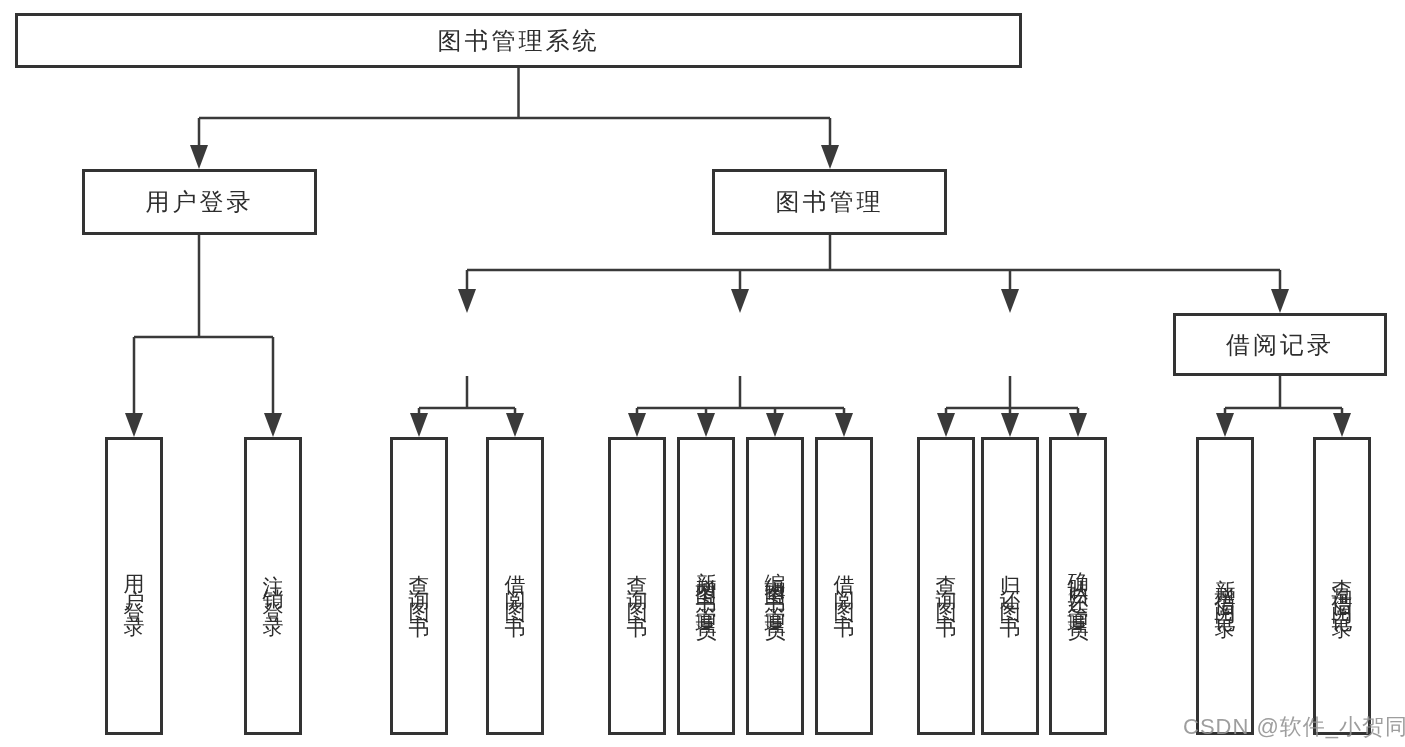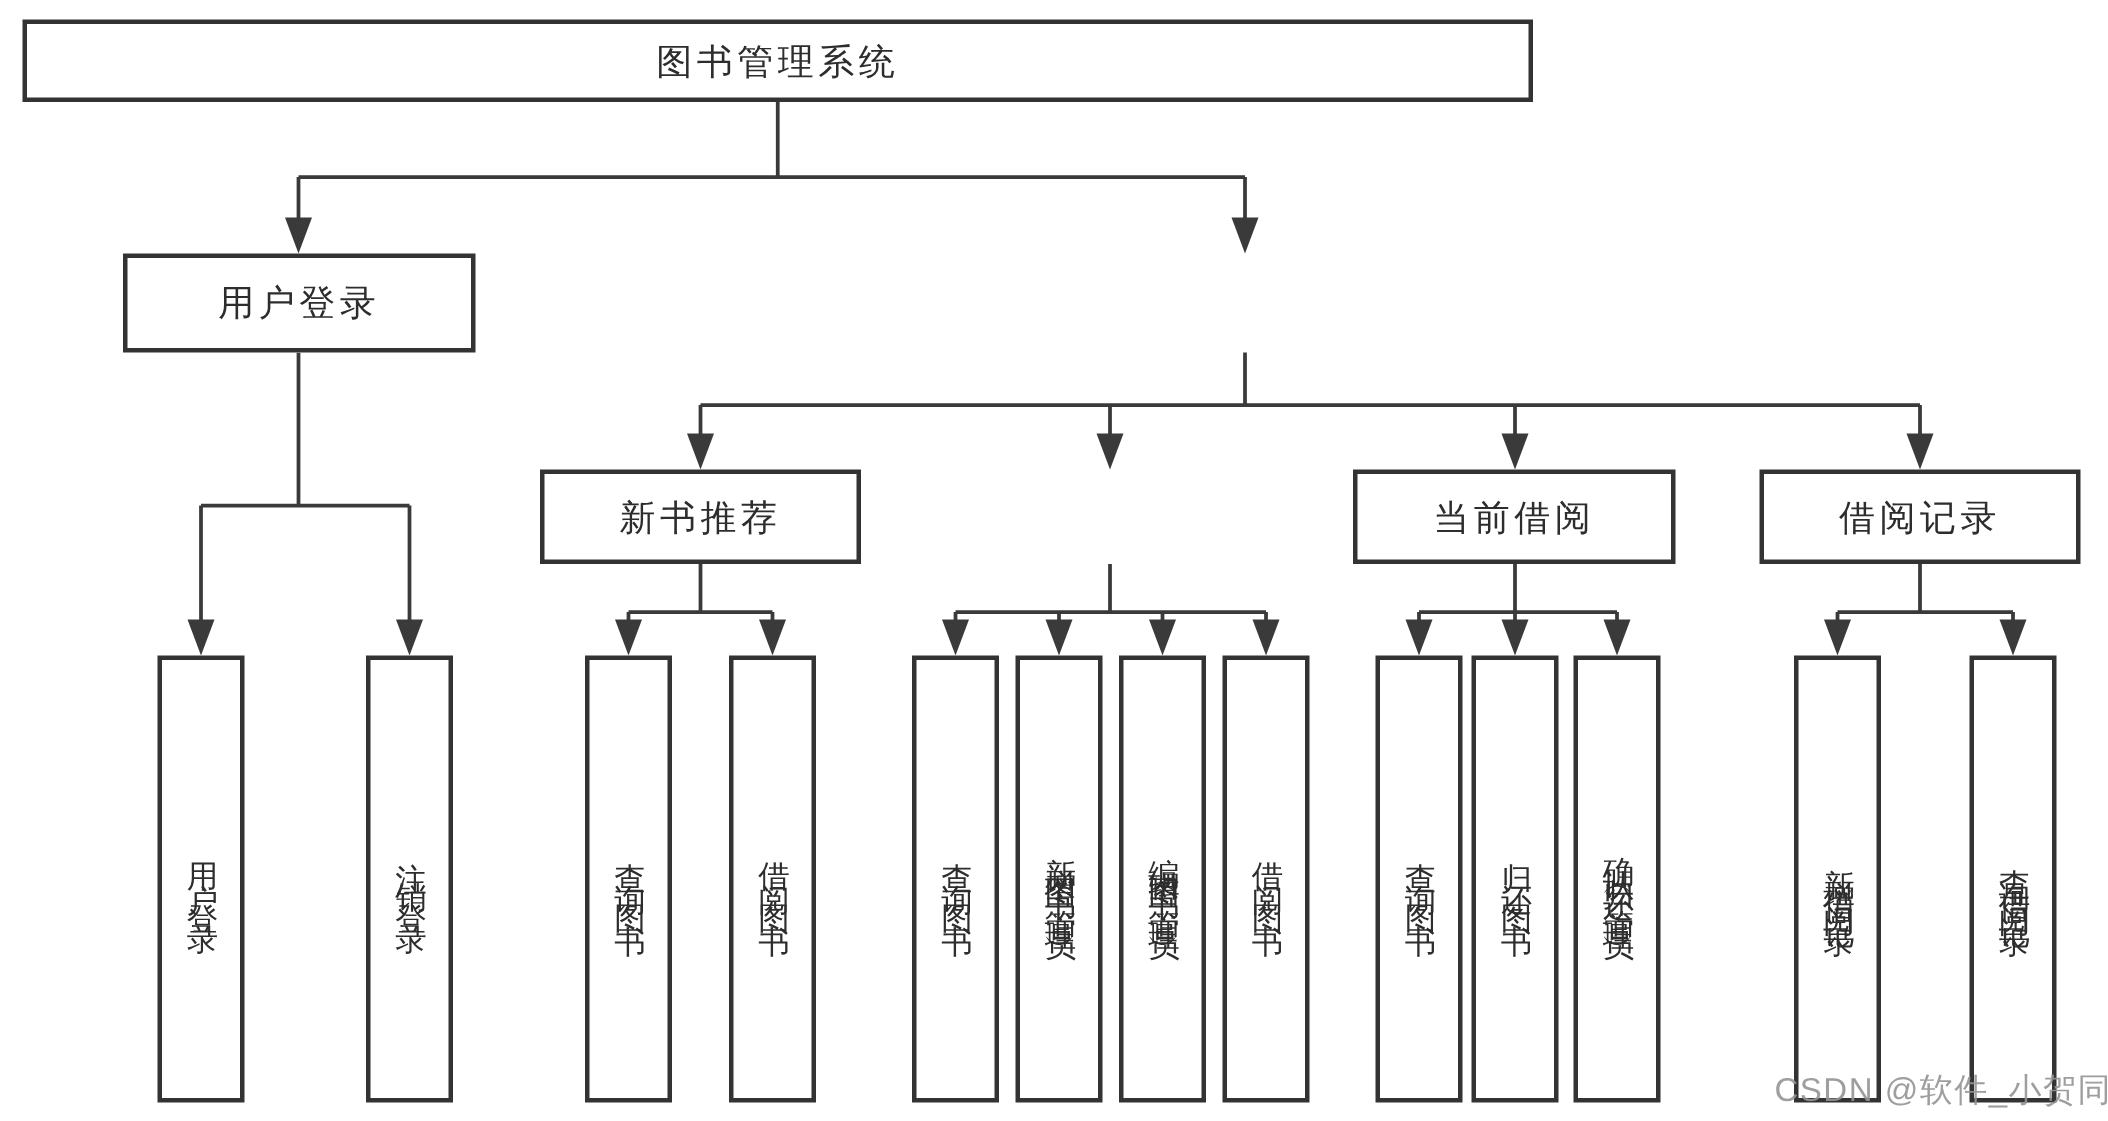--- a/index.html
+++ b/index.html
@@ -103,27 +103,24 @@
     </g>
   </svg>
 
   <div class="box h" style="left:15px;top:13px;width:1007px;height:55px">
     <span>图书管理系统</span>
   </div>
 
   <div class="box h" style="left:82px;top:169px;width:235px;height:66px">
     <span>用户登录</span>
   </div>
+  <div class="box h" style="left:712px;top:169px;width:235px;height:66px">
+    <span>图书管理</span>
+  </div>
 
-  <div class="box h" style="left:360px;top:313px;width:214px;height:63px">
-    <span>新书推荐</span>
-  </div>
-  <div class="box h" style="left:902px;top:313px;width:215px;height:63px">
-    <span>当前借阅</span>
-  </div>
   <div class="box h" style="left:1173px;top:313px;width:214px;height:63px">
     <span>借阅记录</span>
   </div>
 
   <div class="box v ls-wide" style="left:105px;top:437px;width:58px;height:298px">
     <span>用户登录</span>
   </div>
   <div class="box v ls-wide" style="left:244px;top:437px;width:58px;height:298px">
     <span>注销登录</span>
   </div>

